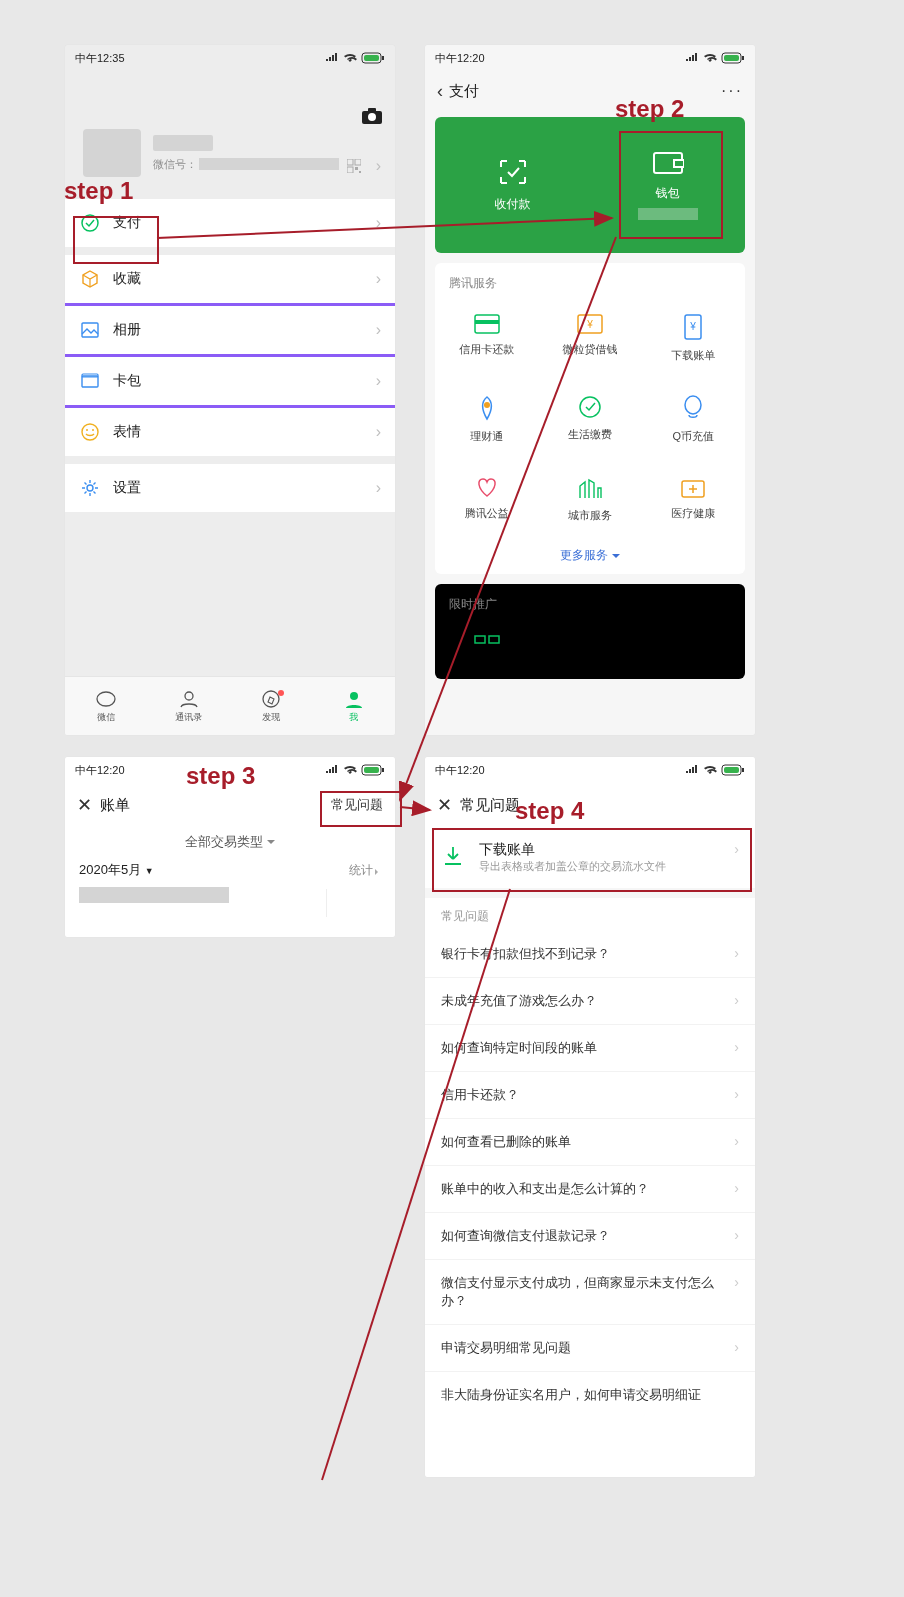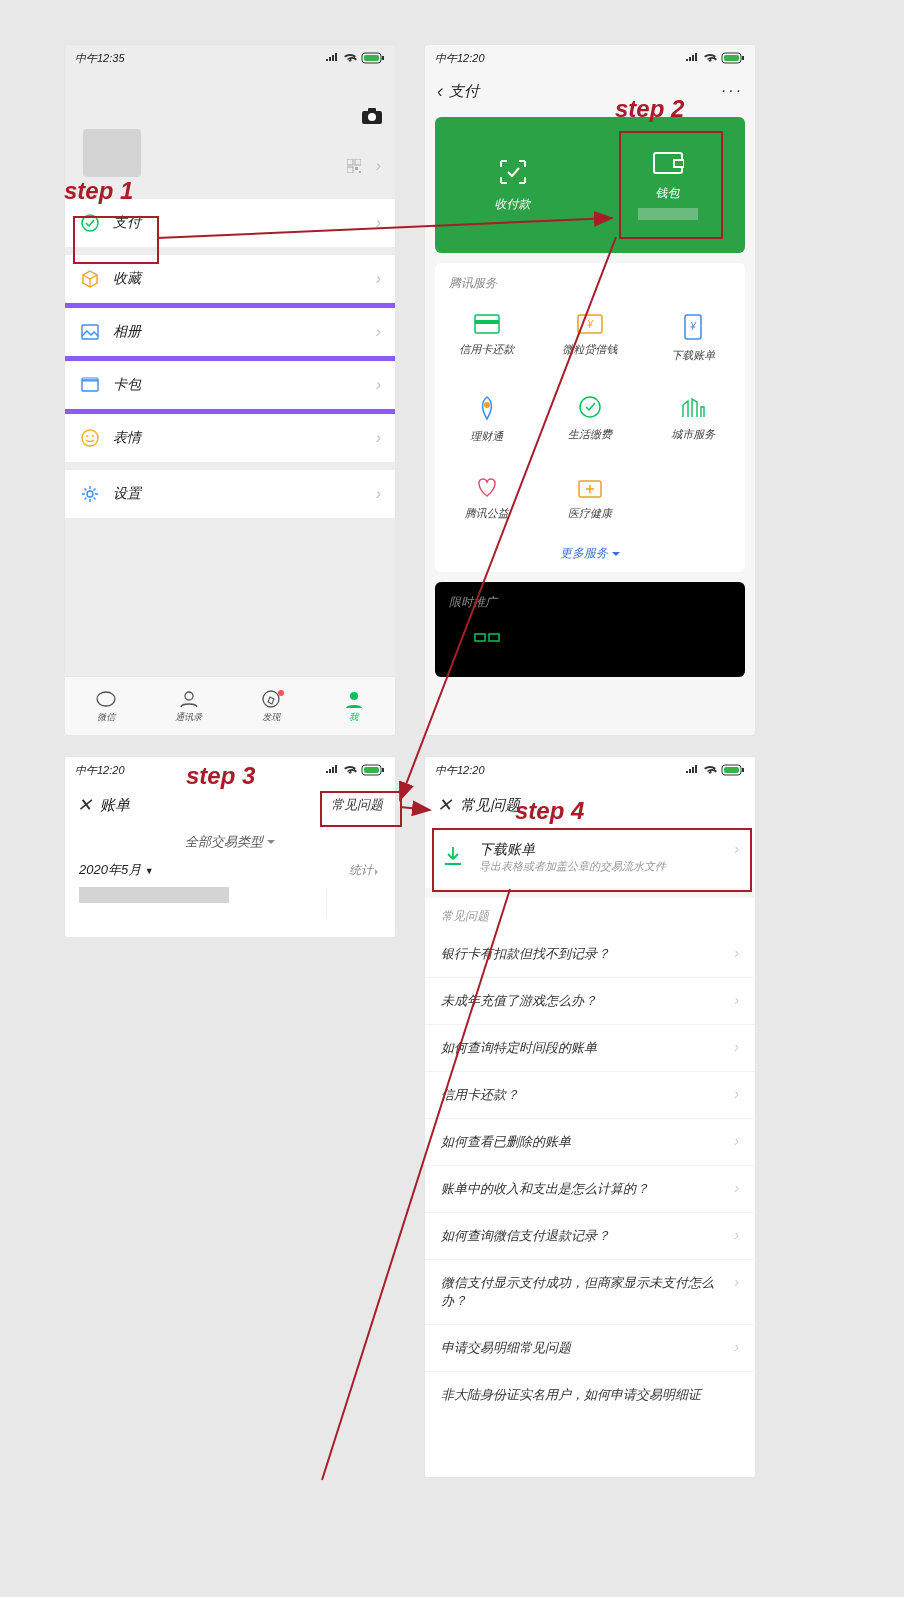--- a/index.html
+++ b/index.html
@@ -1,16 +1,16 @@
 <!DOCTYPE html>
 <html><head>
 <meta charset="utf-8">
 <style>
   html,body{margin:0;padding:0;background:#e8e8e8;font-family:-apple-system,"PingFang SC","Microsoft YaHei",sans-serif;}
-  .canvas{width:904px;height:1597px;position:relative;background:#e8e8e8;font-style:italic;}
+  .canvas{width:904px;height:1597px;position:relative;background:#e8e8e8;}
 
   .screen{position:absolute;background:#fff;border-radius:2px;overflow:hidden;box-shadow:0 0 1px rgba(0,0,0,.08);}
   .s1{left:65px;top:45px;width:330px;height:690px;background:#ededed;}
   .s2{left:425px;top:45px;width:330px;height:690px;background:#f6f6f6;}
   .s3{left:65px;top:757px;width:330px;height:180px;background:#fff;}
   .s4{left:425px;top:757px;width:330px;height:720px;background:#fff;}
 
   
   .statusbar{display:flex;align-items:center;justify-content:space-between;padding:2px 10px;font-size:11px;color:#222;height:22px;}
   .sb-right{display:flex;align-items:center;gap:4px;}
@@ -23,21 +23,21 @@
   .camera-icon{position:absolute;right:12px;top:36px;}
   .profile{display:flex;align-items:center;padding:8px 12px 14px 18px;position:relative;}
   .avatar{width:58px;height:48px;background:#d4d4d4;border-radius:4px;margin-right:12px;}
   .pname{width:60px;height:16px;background:#d4d4d4;border-radius:2px;margin-bottom:6px;}
   .wxline{font-size:11px;color:#8e8e8e;display:flex;align-items:center;}
   .wxnum{display:inline-block;width:140px;height:12px;background:#d4d4d4;margin-left:2px;}
   .qr-icon{position:absolute;right:34px;top:38px;}
   .prof-chevron{position:absolute;right:14px;top:36px;color:#c0c0c0;font-size:16px;}
 
   .menu-group{background:#fff;margin-top:8px;}
-  .menu-item{display:flex;align-items:center;height:48px;padding:0 14px;position:relative;border-top:5px solid #8b5cf6;}
+  .menu-item{display:flex;align-items:center;height:48px;padding:0 14px;position:relative;border-top:3px solid #8b5cf6;}
   .menu-group .menu-item:first-child{border-top:none;}
   .mi-icon{width:22px;height:22px;margin-right:12px;display:flex;align-items:center;justify-content:center;}
   .mi-label{font-size:14px;color:#222;}
   .mi-chevron{position:absolute;right:14px;color:#c0c0c0;font-size:16px;}
 
   .tabbar{position:absolute;bottom:0;left:0;right:0;height:58px;background:#f8f8f8;border-top:1px solid #e5e5e5;display:flex;}
   .tab{flex:1;display:flex;flex-direction:column;align-items:center;justify-content:center;font-size:9px;color:#555;}
   .tab.active{color:#07c160;}
   .tab svg{margin-bottom:2px;}
   .dot{width:6px;height:6px;background:#f55;border-radius:50%;position:absolute;margin-left:20px;margin-top:-26px;}
@@ -126,20 +126,27 @@
       <span class="camera-icon">
         <svg width="22" height="18">
             <rect x="1" y="4" width="20" height="13" rx="2" fill="#222"></rect>
             <rect x="7" y="1" width="8" height="4" rx="1" fill="#222"></rect>
             <circle cx="11" cy="10" r="4" fill="#fff"></circle>
           </svg>
       </span>
     </div>
     <div class="profile">
       <div class="avatar"></div>
+      <div>
+        <div class="pname"></div>
+        <div class="wxline">
+          <span>微信号：</span>
+          <span class="wxnum"></span>
+        </div>
+      </div>
       <span class="qr-icon">
         <svg width="14" height="14">
             <rect x="0" y="0" width="6" height="6" fill="none" stroke="#aaa"></rect>
             <rect x="8" y="0" width="6" height="6" fill="none" stroke="#aaa"></rect>
             <rect x="0" y="8" width="6" height="6" fill="none" stroke="#aaa"></rect>
             <rect x="8" y="8" width="3" height="3" fill="#aaa"></rect>
             <rect x="12" y="12" width="2" height="2" fill="#aaa"></rect>
           </svg>
       </span>
       <span class="prof-chevron">›</span>
@@ -324,30 +331,37 @@
             <span>理财通</span>
           </div>
         <div class="grid-cell">
             <svg width="24" height="24">
               <circle cx="12" cy="12" r="10" fill="none" stroke="#07c160" stroke-width="1.5"></circle>
               <path d="M8 12l3 3 6-7" stroke="#07c160" stroke-width="1.5" fill="none"></path>
             </svg>
             <span>生活缴费</span>
           </div>
         <div class="grid-cell">
+            <svg width="24" height="26">
+              <ellipse cx="12" cy="10" rx="8" ry="9" fill="none" stroke="#3b8ef0" stroke-width="1.5"></ellipse>
+              <path d="M8 20c0 3 8 3 8 0" fill="none" stroke="#3b8ef0" stroke-width="1.5"></path>
+            </svg>
+            <span>Q币充值</span>
+          </div>
+        <div class="grid-cell">
+            <svg width="26" height="22">
+              <path d="M13 20C3 12 3 3 9 3c3 0 4 3 4 3s1-3 4-3c6 0 6 9-4 17z" fill="none" stroke="#e84d6b" stroke-width="1.5"></path>
+            </svg>
+            <span>腾讯公益</span>
+          </div>
+        <div class="grid-cell">
             <svg width="26" height="24">
               <path d="M3 22V10l5-4v16M12 22V4l5 3v15M21 22V12h3v10" fill="none" stroke="#07c160" stroke-width="1.4"></path>
             </svg>
             <span>城市服务</span>
-          </div>
-        <div class="grid-cell">
-            <svg width="26" height="22">
-              <path d="M13 20C3 12 3 3 9 3c3 0 4 3 4 3s1-3 4-3c6 0 6 9-4 17z" fill="none" stroke="#e84d6b" stroke-width="1.5"></path>
-            </svg>
-            <span>腾讯公益</span>
           </div>
         <div class="grid-cell">
             <svg width="26" height="22">
               <rect x="2" y="5" width="22" height="16" rx="2" fill="none" stroke="#f0a020" stroke-width="1.5"></rect>
               <path d="M13 9v8M9 13h8" stroke="#f0a020" stroke-width="1.5"></path>
             </svg>
             <span>医疗健康</span>
           </div>
       </div>
       <div class="more-link"><span>更多服务</span></div>

